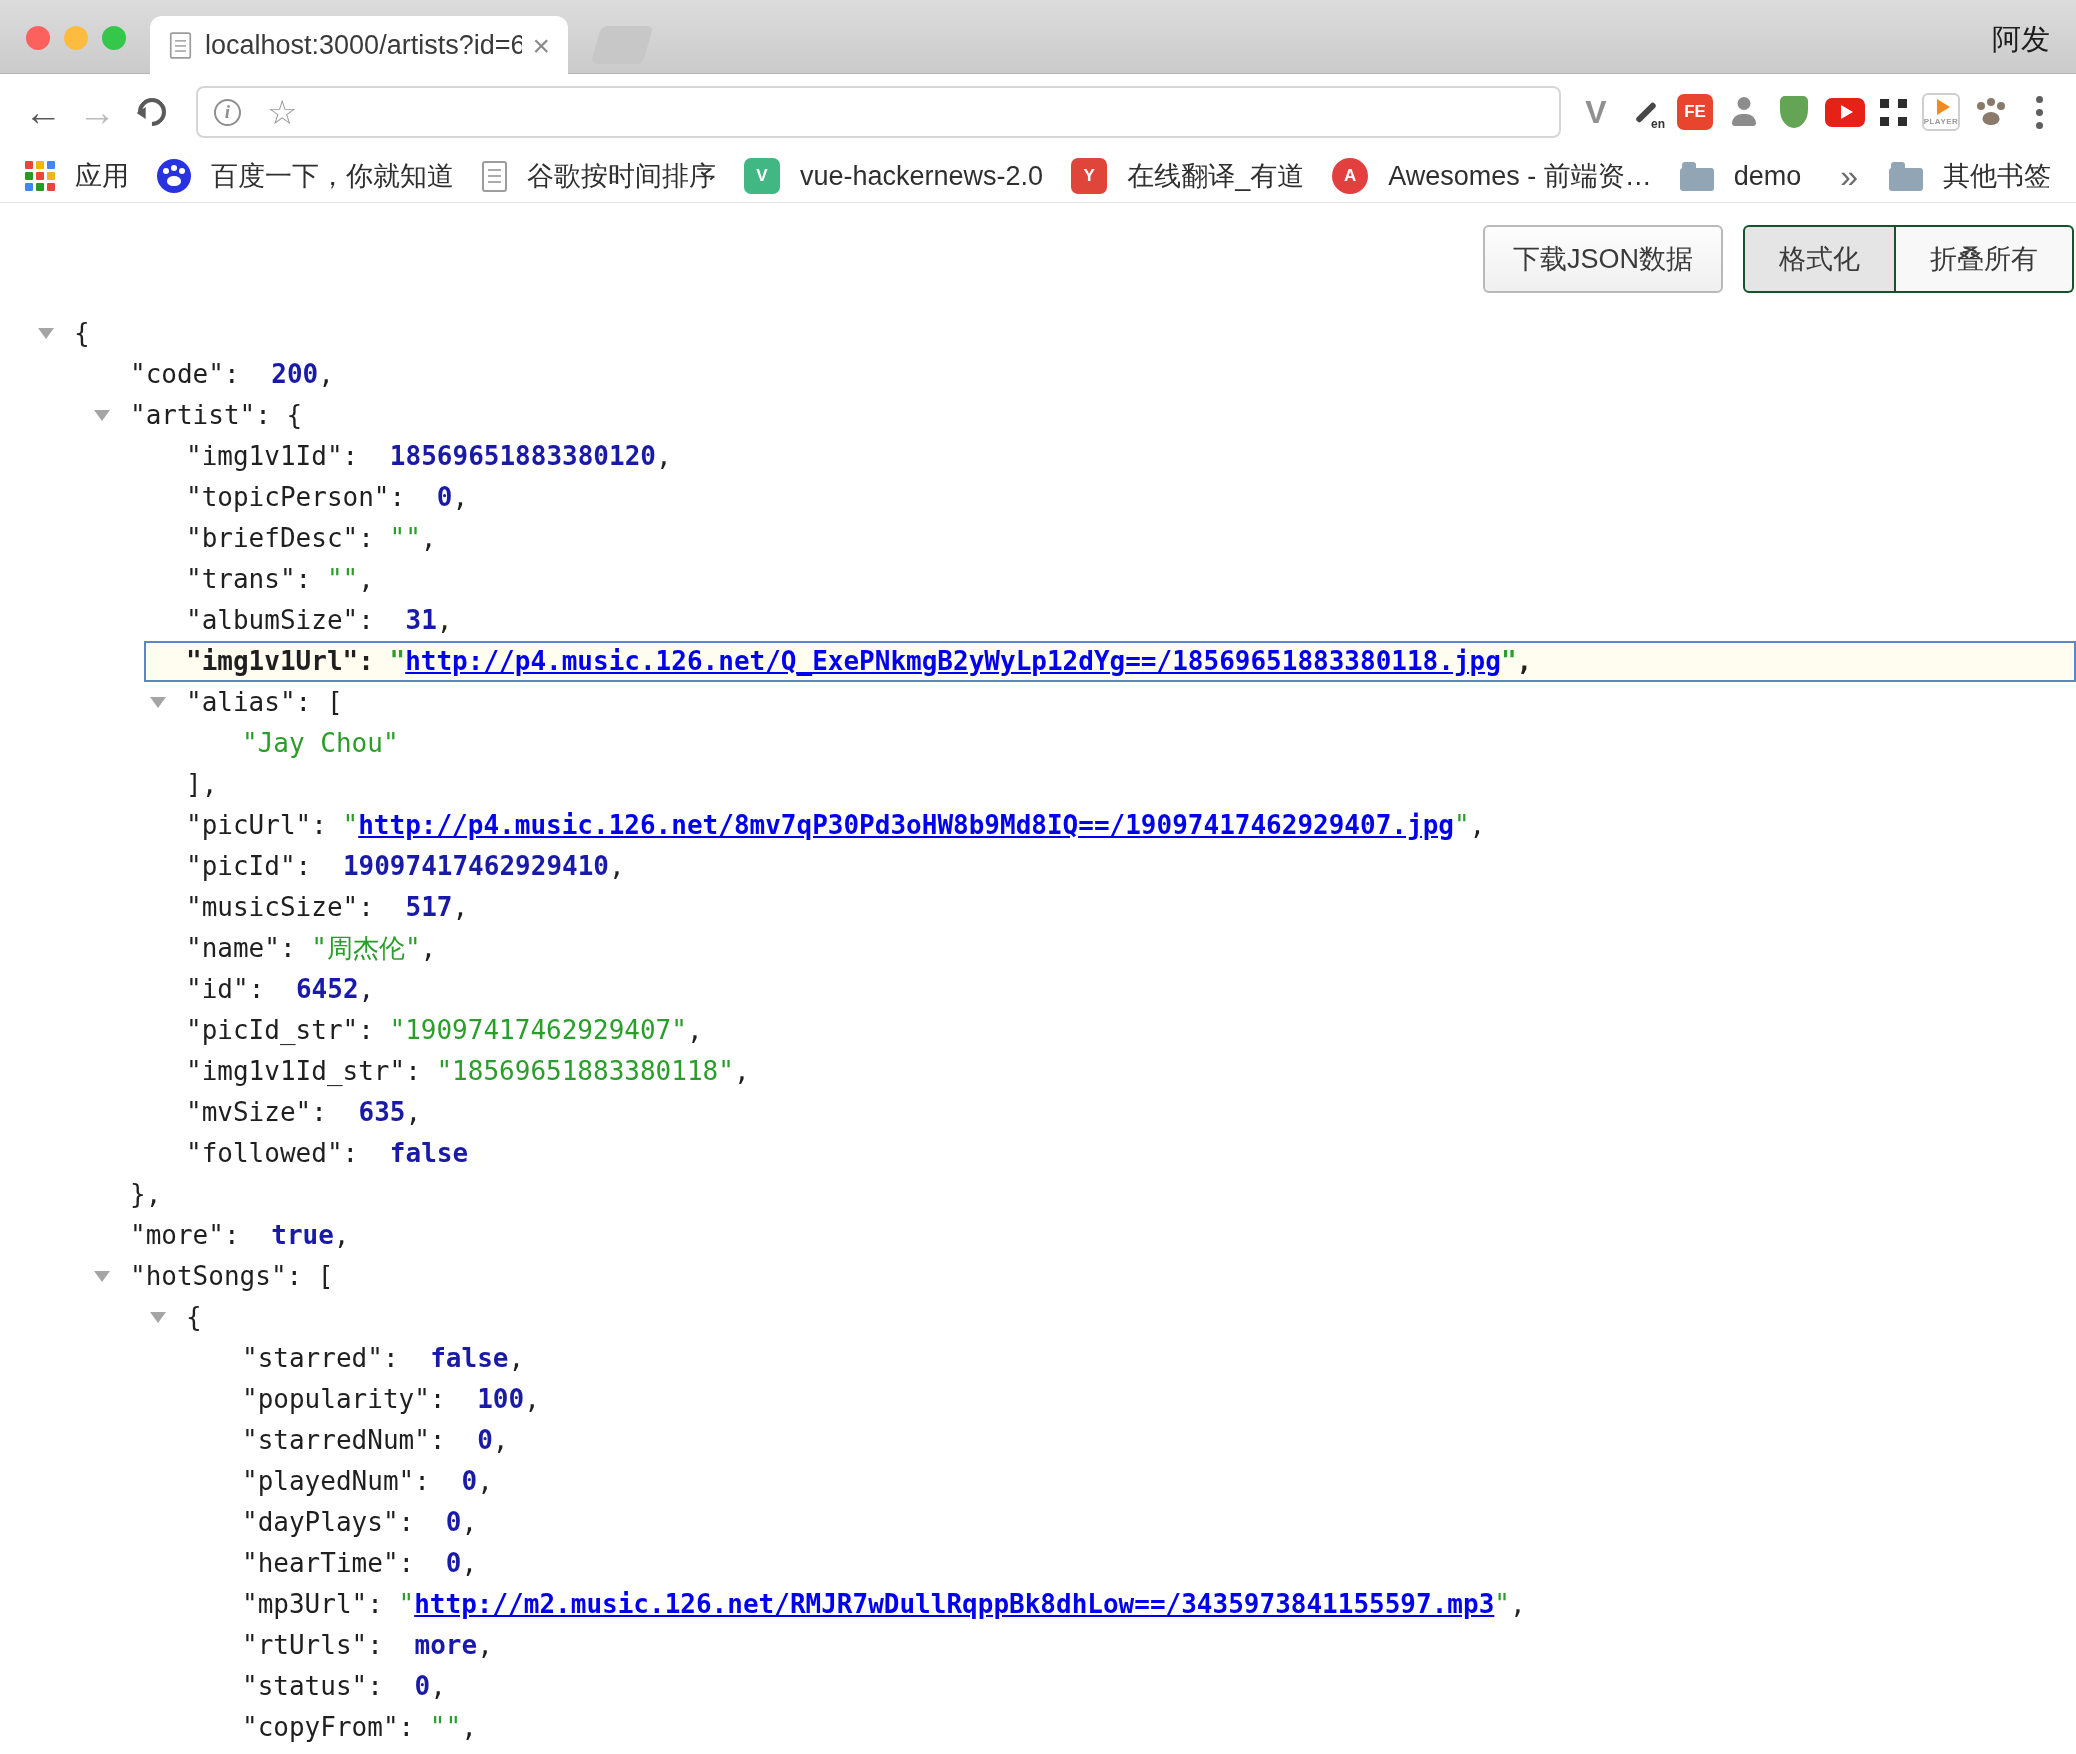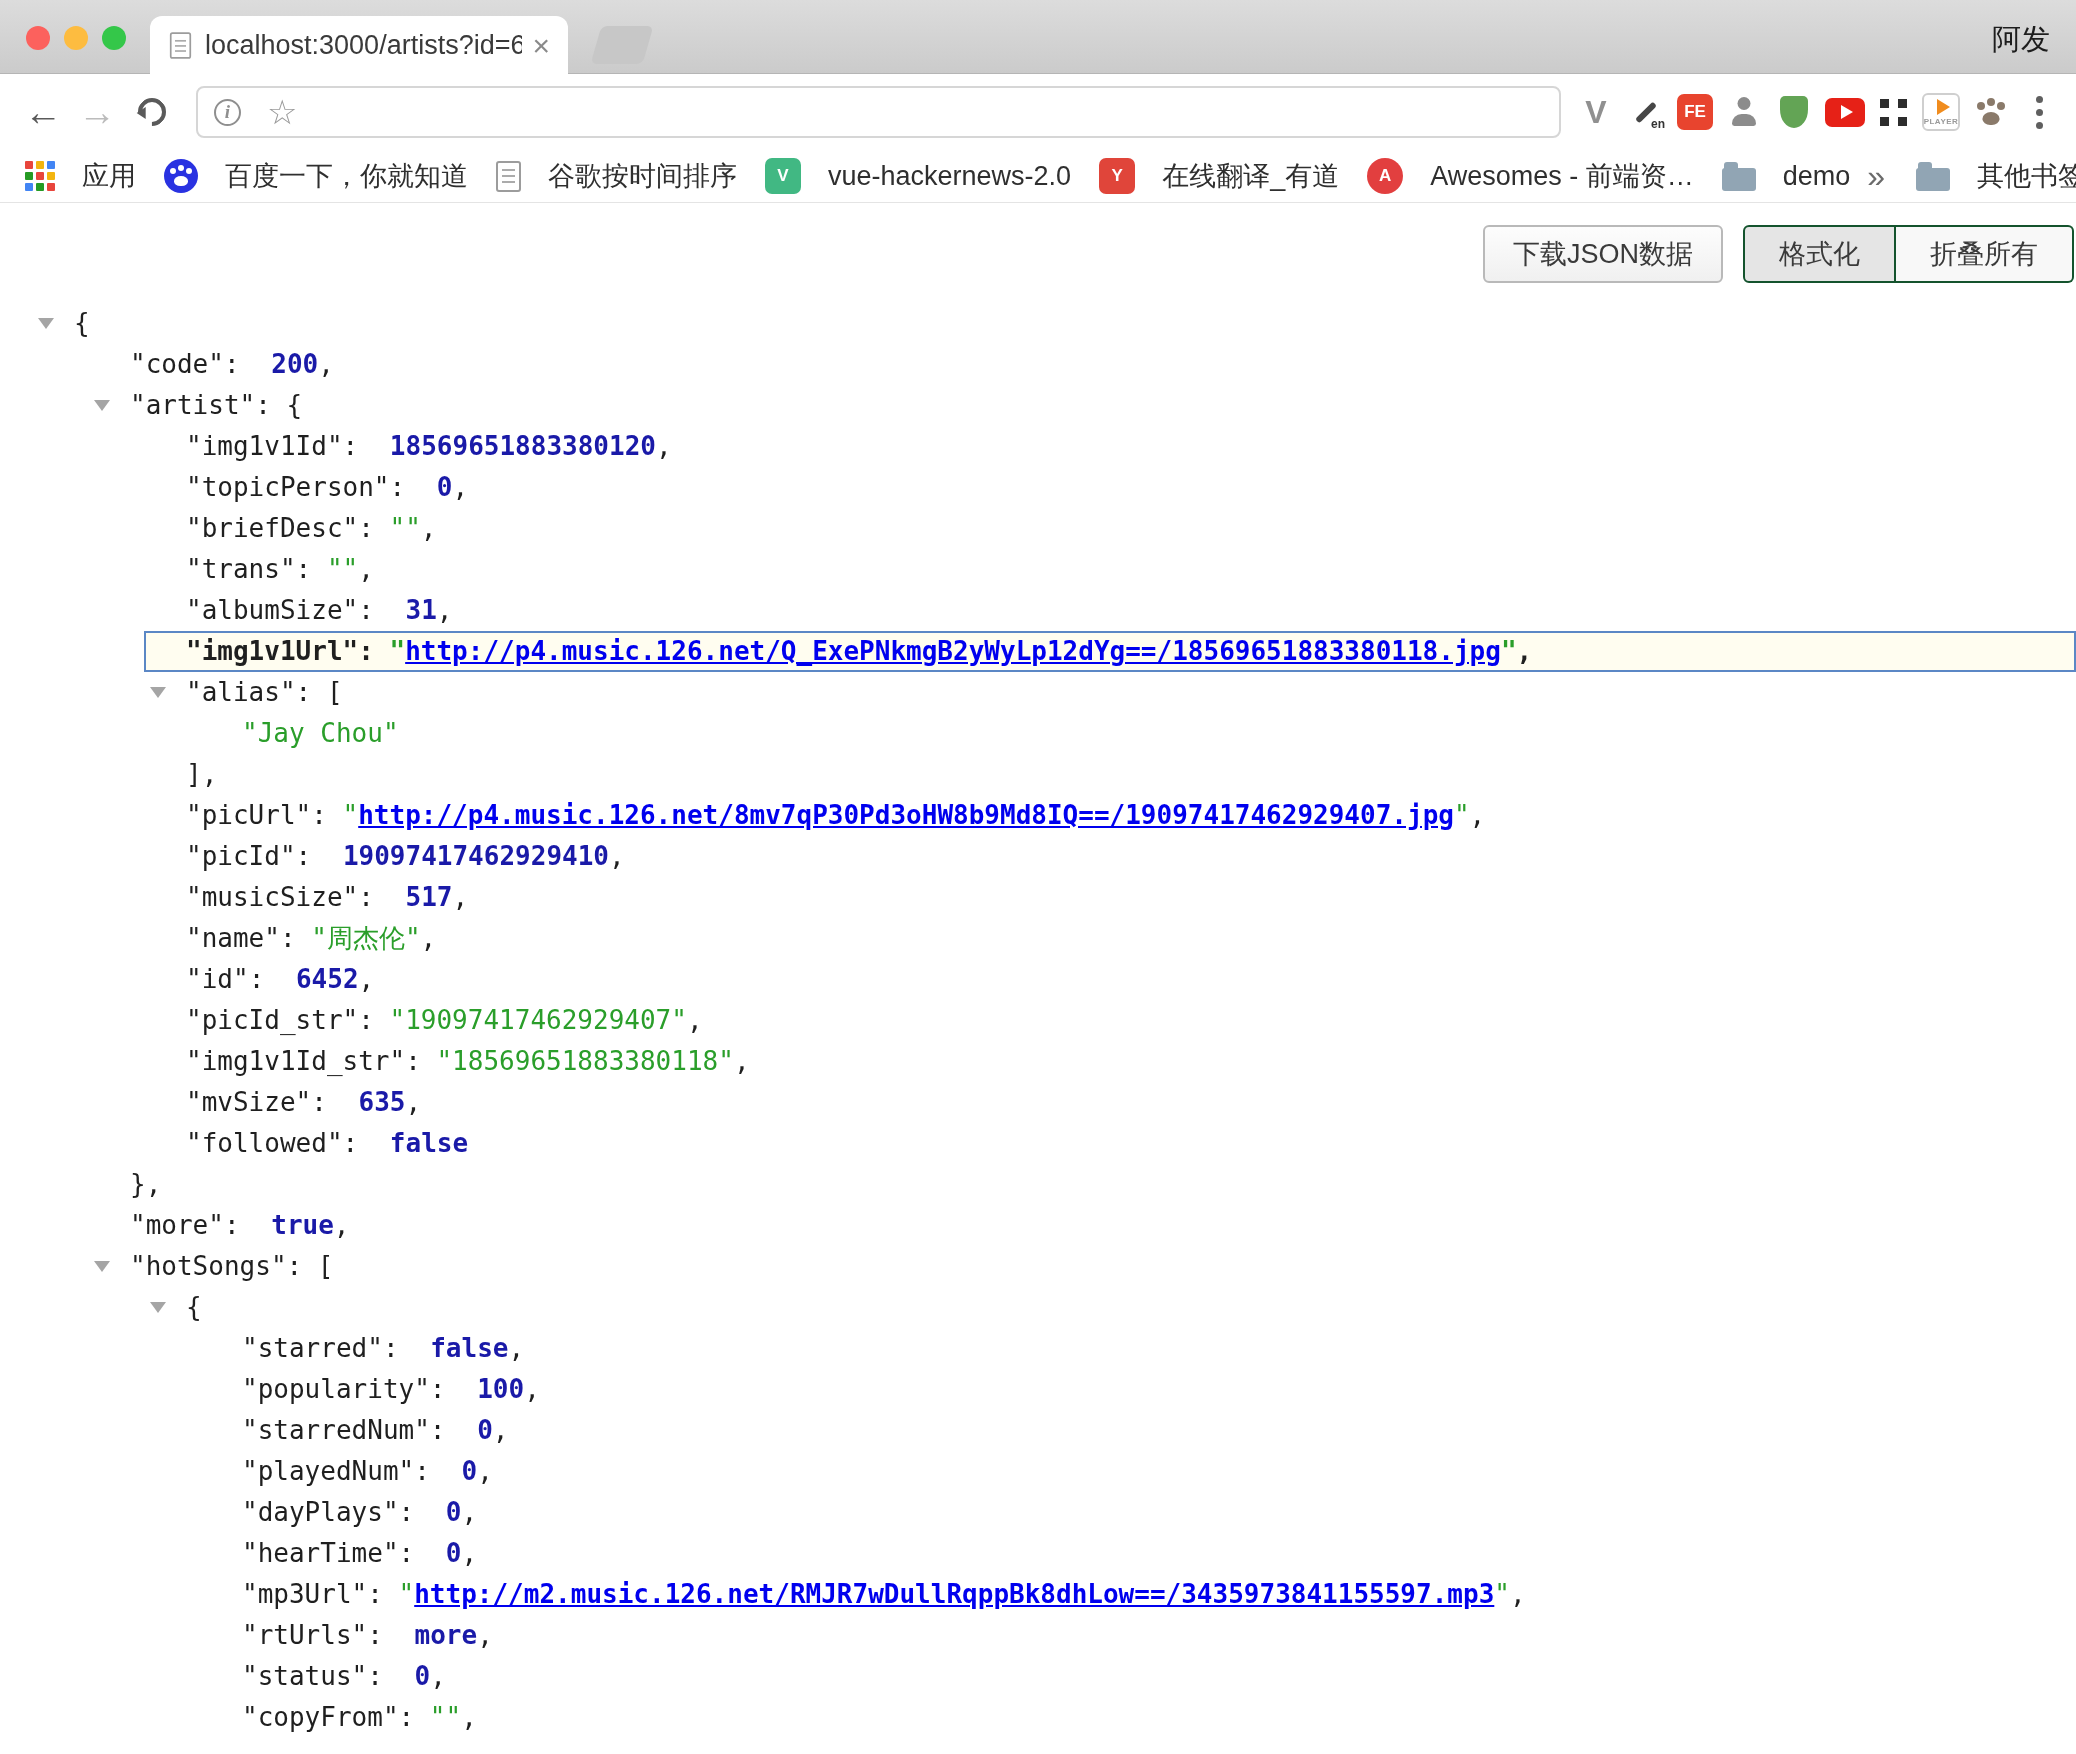--- a/index.html
+++ b/index.html
@@ -35,21 +35,21 @@
     display:flex; align-items:center; justify-content:center; margin-right:16px; flex:none; }
   .url-text { flex:1; font-size:29px; color:#2d2d2d; white-space:nowrap; overflow:hidden; }
   .star { font-size:34px; color:#9a9a9a; margin-left:10px; }
   .ext-tray { display:flex; align-items:center; gap:12px; }
   .menu-dots { width:42px; display:flex; flex-direction:column; align-items:center; gap:6px; margin-left:8px; }
   .menu-dots i { width:7px; height:7px; border-radius:50%; background:#5f5f5f; }
 
   
   .bookmarks { height:53px; background:#fff; display:flex; align-items:center; gap:6px;
     padding:0 14px; border-bottom:1px solid #e4e4e4; }
-  .bm { display:flex; align-items:center; gap:27px; font-size:27px; color:#2f2f2f;
+  .bm { display:flex; align-items:center; gap:20px; font-size:27px; color:#2f2f2f;
     padding:0 11px; white-space:nowrap; }
   .bm-right { margin-left:auto; display:flex; align-items:center; gap:20px; }
   .chev { font-size:32px; color:#6b6b6b; }
 
   
   .xicon { display:inline-flex; align-items:center; justify-content:center;
     width:38px; height:38px; position:relative; flex:none; font-family:"Liberation Sans",sans-serif; }
   .xicon.letters { width:36px; height:36px; border-radius:7px; font-weight:bold; font-size:17px; }
   .xicon.vletter { font-weight:bold; font-size:32px; color:#909090; }
   .xicon.apps { display:grid; grid-template-columns:repeat(3,8px); gap:3px; width:auto; height:auto; }
@@ -88,21 +88,21 @@
   .xicon.baidu i.t { background:#fff; width:6px; height:6px; top:9px; }
   .xicon.baidu i.t1{left:6px;} .xicon.baidu i.t2{left:14px; top:6px;} .xicon.baidu i.t3{left:22px;}
   .xicon.pen i.nib { width:6px; height:25px; background:#474747; border-radius:3px;
     transform:rotate(45deg); }
   .xicon.pen i.en { position:absolute; bottom:0; right:0; font-size:12px; font-weight:700;
     color:#333; font-style:normal; }
 
   
   .page { background:#fff; }
   .toolbar { display:flex; justify-content:flex-end; align-items:center; margin:22px 2px 0 0; }
-  .btn { height:58px; font-size:27px; color:#3a3a3a; display:flex; align-items:center;
+  .btn { height:68px; font-size:27px; color:#3a3a3a; display:flex; align-items:center;
     padding:0 28px; cursor:default; font-family:"Liberation Sans","DejaVu Sans",sans-serif; }
   .btn.download { border:2px solid #b9b9b9; border-radius:6px;
     background:linear-gradient(#fdfdfd,#f0f0f0); margin-right:20px; }
   .seg { display:flex; }
   .seg .btn { border:2px solid #14532d; padding:0 34px; }
   .seg .btn.first { border-radius:6px 0 0 6px; background:#e5e5e5; }
   .seg .btn.second { border-left:none; border-radius:0 6px 6px 0; background:#f8f8f8; }
 
   
   .json { margin-top:20px; font-family:"DejaVu Sans Mono","Liberation Mono",monospace;

